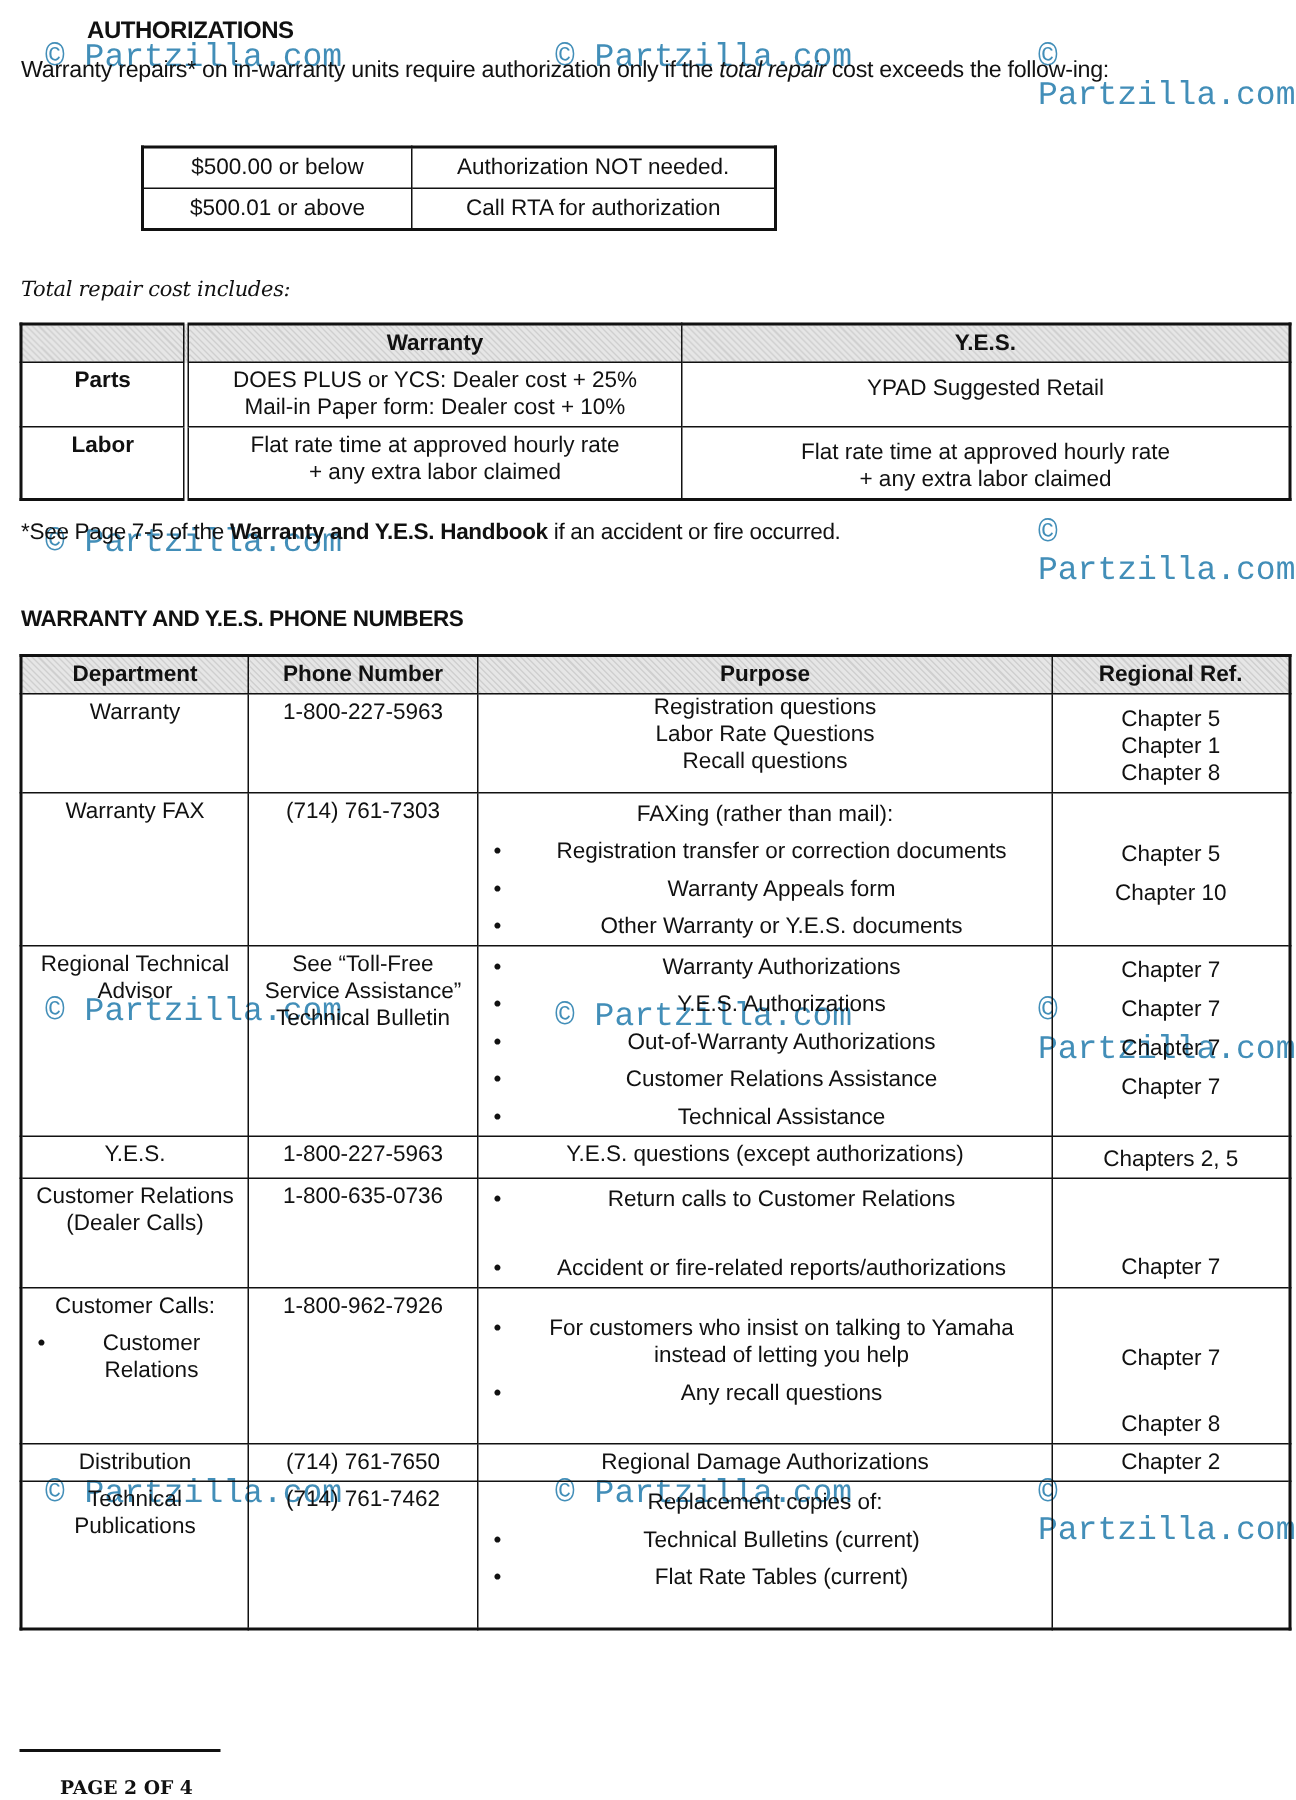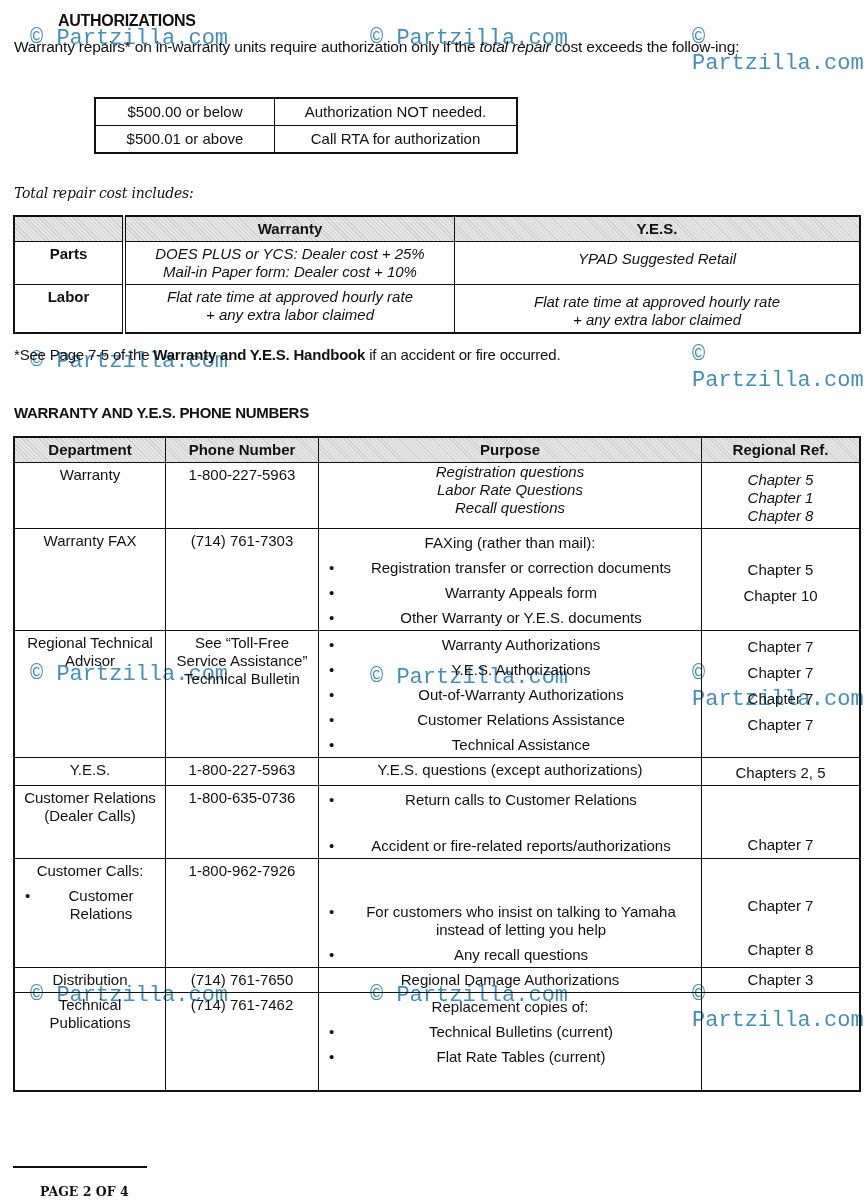--- a/index.html
+++ b/index.html
@@ -34,21 +34,21 @@
   .cost-table td.rowhead { font-weight: bold; width: 95px; border-right: 4px double #111; }
   .cost-table th.rowhead { border-right: 4px double #111; }
 
   .phone-table { left: 13px; top: 436px; width: 848px; border: 2px solid #111; }
   .phone-table th, .phone-table td { border: 1px solid #111; padding: 3px 6px; }
   .phone-table th {
     background: repeating-linear-gradient(45deg, #cfcfcf 0 1px, #e6e6e6 1px 3px);
     font-weight: bold; font-size: 15px; height: 18px;
   }
   .phone-table th.ref { vertical-align: bottom; }
-  .lines div { min-height: 18px; font-style: italic; }
+  .lines div { min-height: 18px; }
   ul.bul { margin: 0; padding: 0; list-style: none; }
   ul.bul li { position: relative; padding-left: 22px; margin-top: 7px; line-height: 18px; }
   ul.bul li::before { content: "•"; position: absolute; left: 4px; top: 0; }
   .refs div { margin-top: 8px; }
   .footer-rule { position: absolute; left: 13px; top: 1166px; width: 134px; height: 2px; background: #111; }
   .footer { position: absolute; left: 40px; top: 1184px; font-family: "DejaVu Serif", serif; font-weight: bold; font-size: 12.5px; }
 </style>
 </head>
 <body>
 
@@ -203,36 +203,36 @@
 
   <tr>
     <td>
       <div>Customer Calls:</div>
       <ul class="bul">
         <li>Customer Relations</li>
       </ul>
     </td>
     <td style="">1-800-962-7926</td>
     <td>
-      <ul class="bul" style="margin-top:41px">
+      <ul class="bul" style="margin-top:15px">
         <li>For customers who insist on talking to Yamaha instead of letting you help</li>
         <li>Any recall questions</li>
       </ul>
     </td>
     <td class="refs" style="padding-top:30px">
       <div>Chapter 7</div>
       <div style="margin-top:26px">Chapter 8</div>
     </td>
   </tr>
 
   <tr>
     <td>Distribution</td>
     <td>(714) 761-7650</td>
     <td>Regional Damage Authorizations</td>
-    <td>Chapter 3</td>
+    <td>Chapter 2</td>
   </tr>
 
   <tr>
     <td>Technical Publications</td>
     <td>(714) 761-7462</td>
     <td style="padding-bottom:24px">
       <div style="margin-top:2px">Replacement copies of:</div>
       <ul class="bul">
         <li>Technical Bulletins (current)</li>
         <li>Flat Rate Tables (current)</li>

